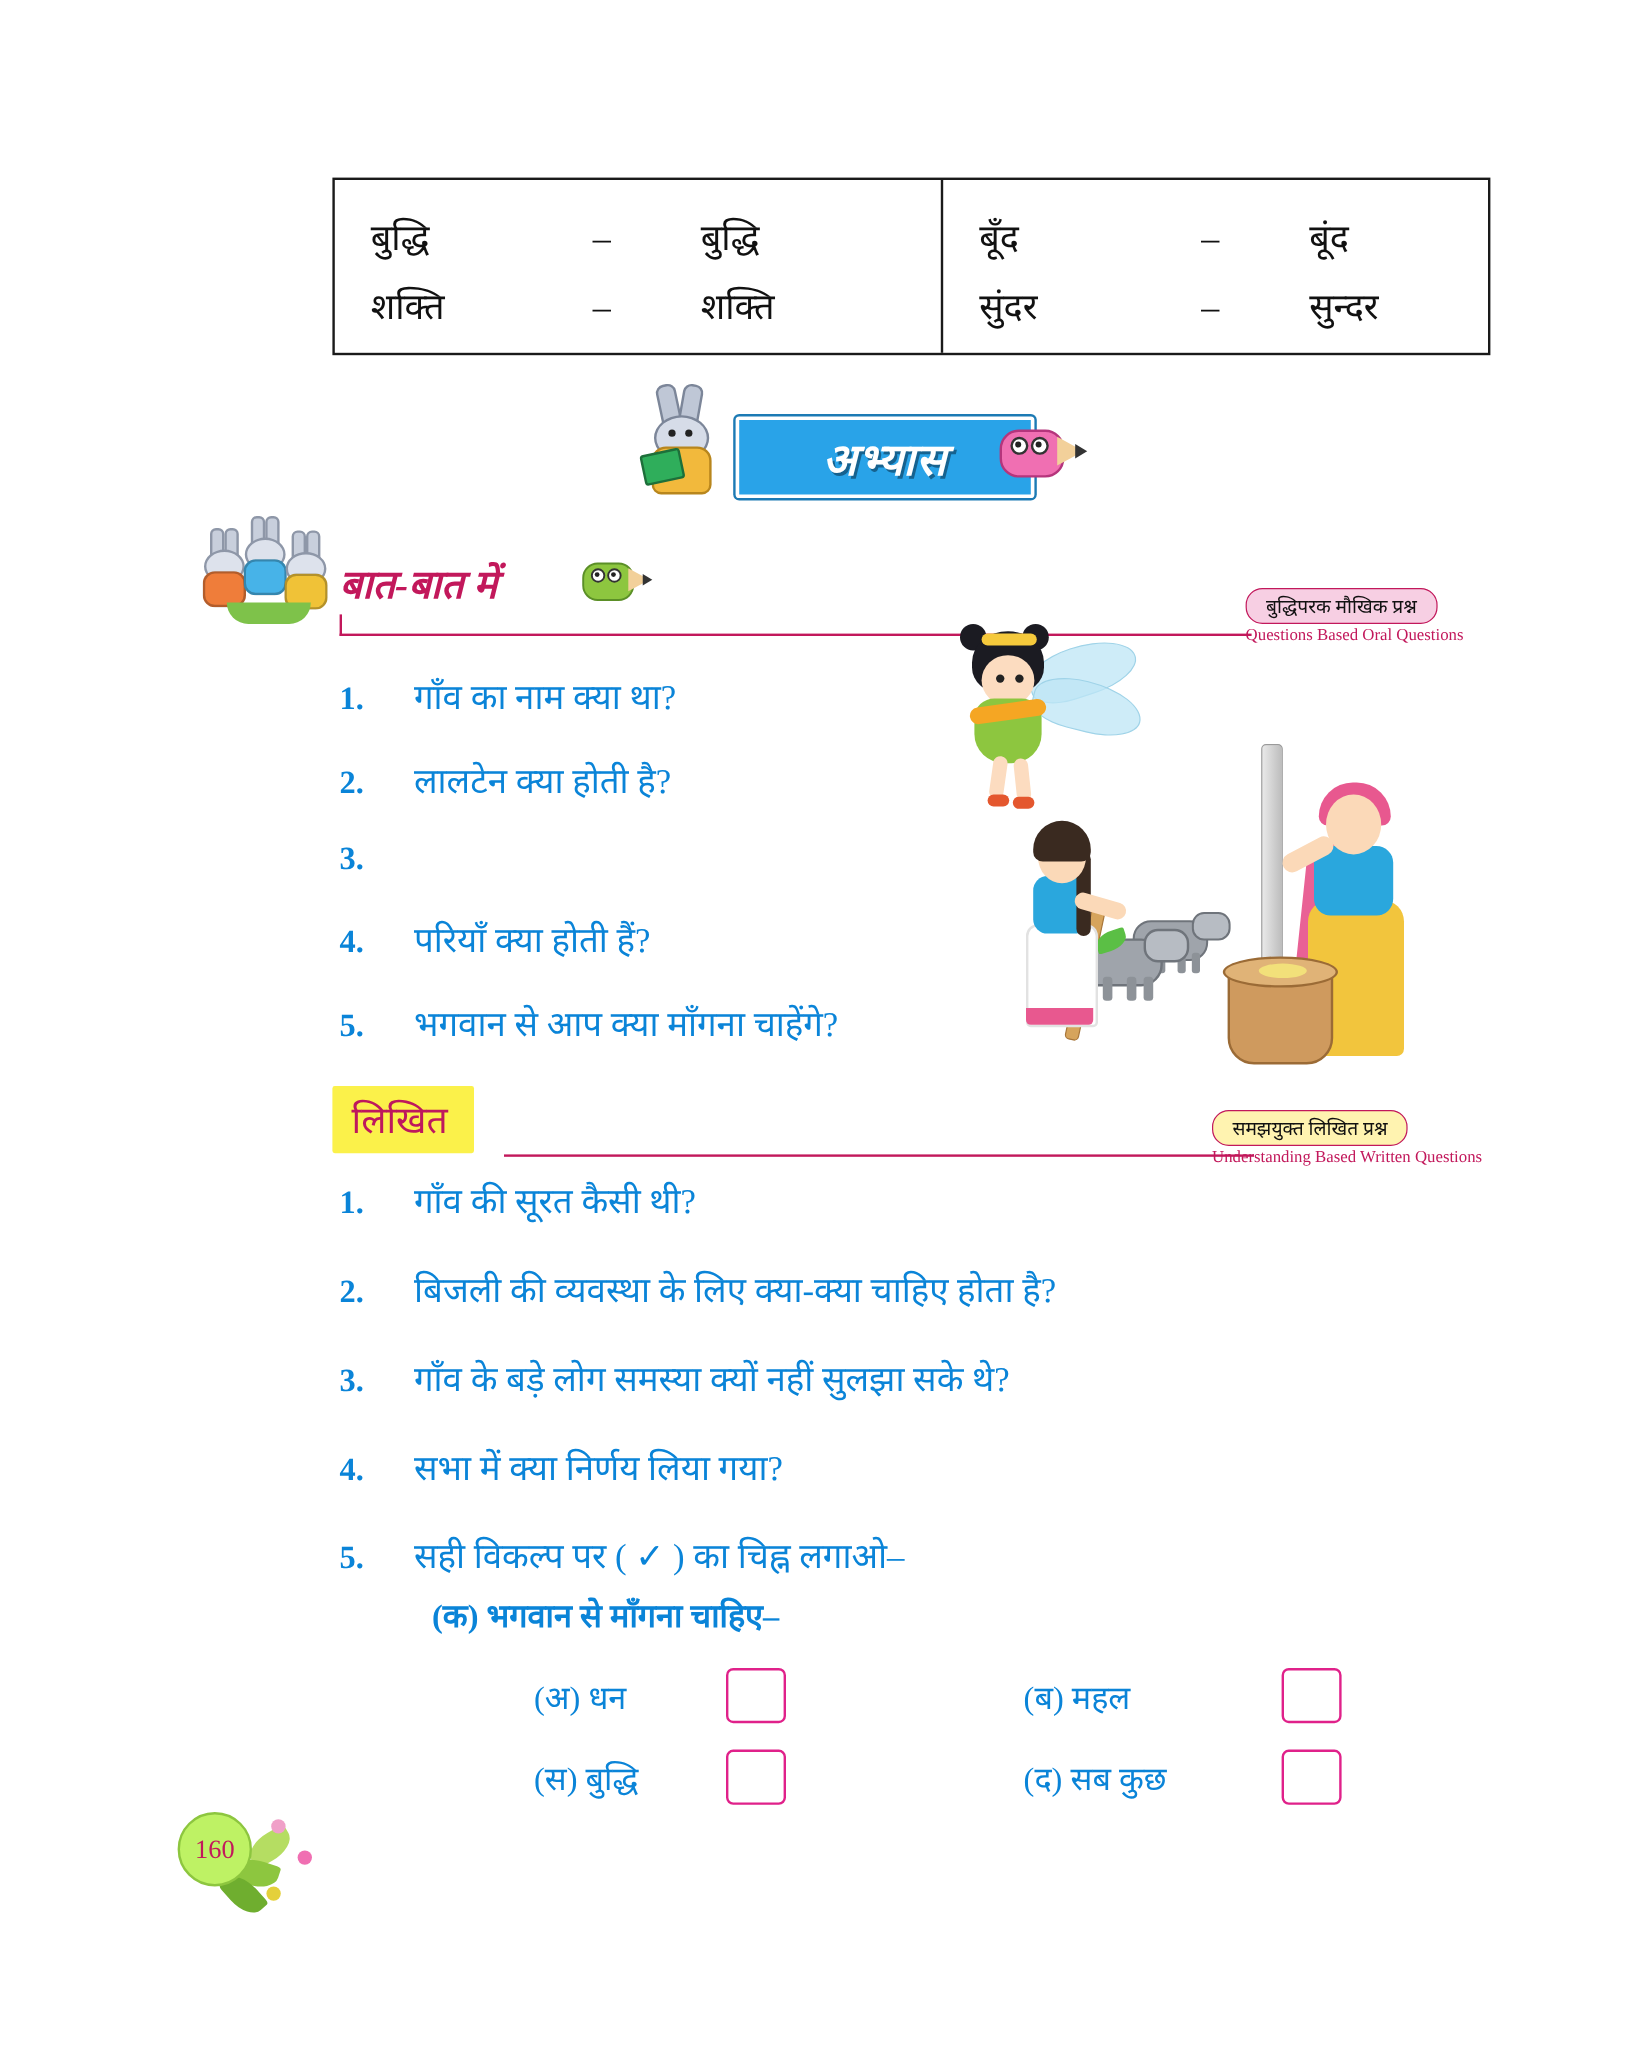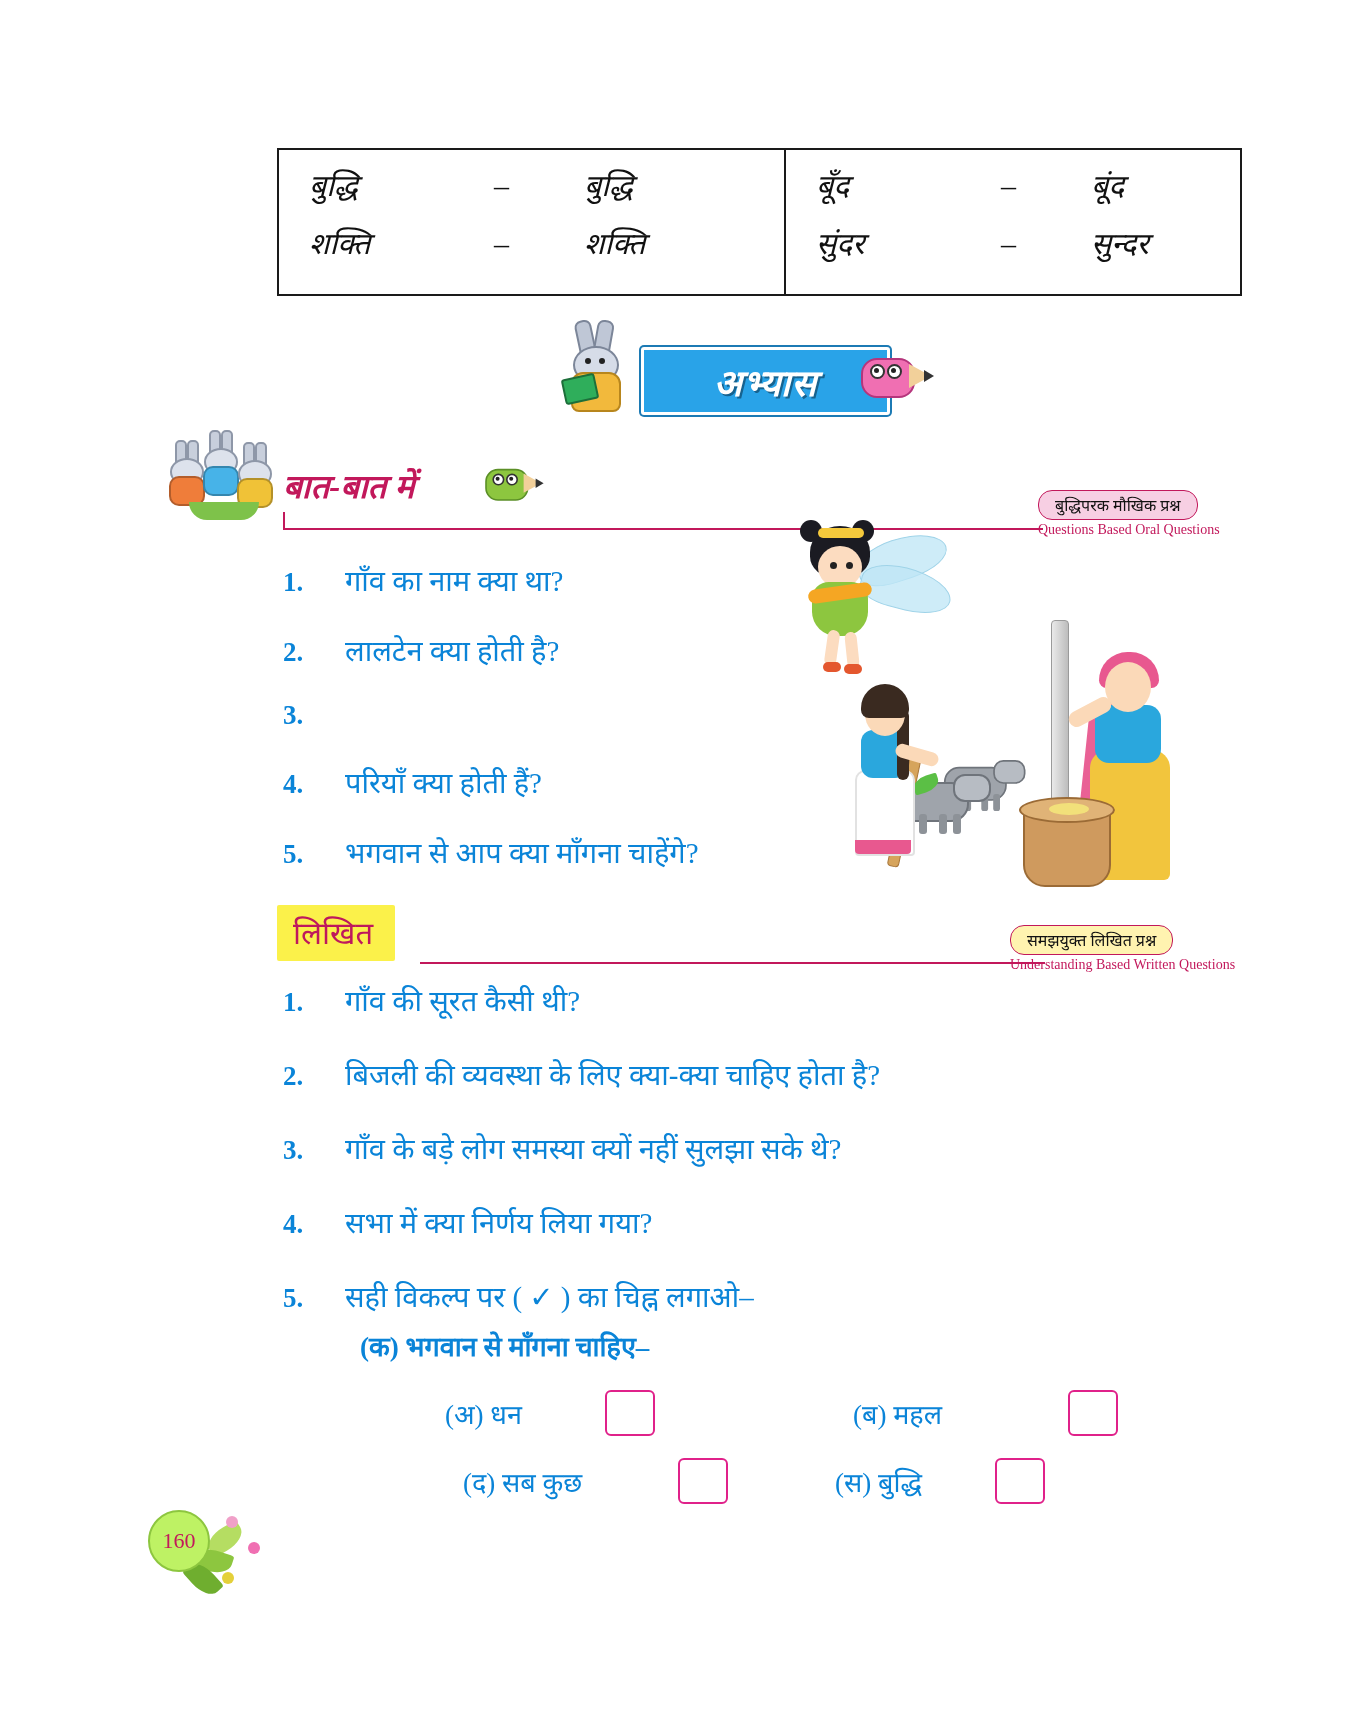--- a/index.html
+++ b/index.html
@@ -22,40 +22,39 @@
     top: 148px;
     width: 965px;
     height: 148px;
     border: 2px solid #1a1a1a;
     box-sizing: border-box;
     display: flex;
   }
   .word-col {
     flex: 1;
     box-sizing: border-box;
-    padding: 14px 0 0 30px;
-    font-style: italic;
+    padding: 26px 0 0 30px;
   }
   .word-col.left { border-right: 2px solid #1a1a1a; }
   .word-row {
     display: flex;
     align-items: baseline;
     height: 58px;
     font-size: 30px;
     color: #111;
     font-family: "Liberation Serif", serif;
   }
   .w-a { width: 185px; }
   .w-dash { width: 90px; }
   .w-b { width: 200px; }
 
   
   .abhyaas-wrap {
     position: absolute;
-    left: 561px;
+    left: 533px;
     top: 320px;
     width: 370px;
     height: 110px;
     text-decoration: underline;
   }
   .abhyaas-bar {
     position: absolute;
     left: 80px;
     top: 27px;
     width: 243px;
@@ -784,26 +783,26 @@
     <div class="opt">
       <span class="opt-label">(अ) धन</span>
       <span class="opt-box"></span>
     </div>
     <div class="opt second">
       <span class="opt-label">(ब) महल</span>
       <span class="opt-box"></span>
     </div>
   </div>
   <div class="opt-row">
+    <div class="opt">
+      <span class="opt-label">(स) बुद्धि</span>
+      <span class="opt-box"></span>
+    </div>
     <div class="opt second">
       <span class="opt-label">(द) सब कुछ</span>
-      <span class="opt-box"></span>
-    </div>
-    <div class="opt">
-      <span class="opt-label">(स) बुद्धि</span>
       <span class="opt-box"></span>
     </div>
   </div>
 </div>
 
 <div class="page-num">
   <span class="leaf l2"></span>
   <span class="leaf l1"></span>
   <span class="leaf l3"></span>
   <span class="dot d1"></span>

